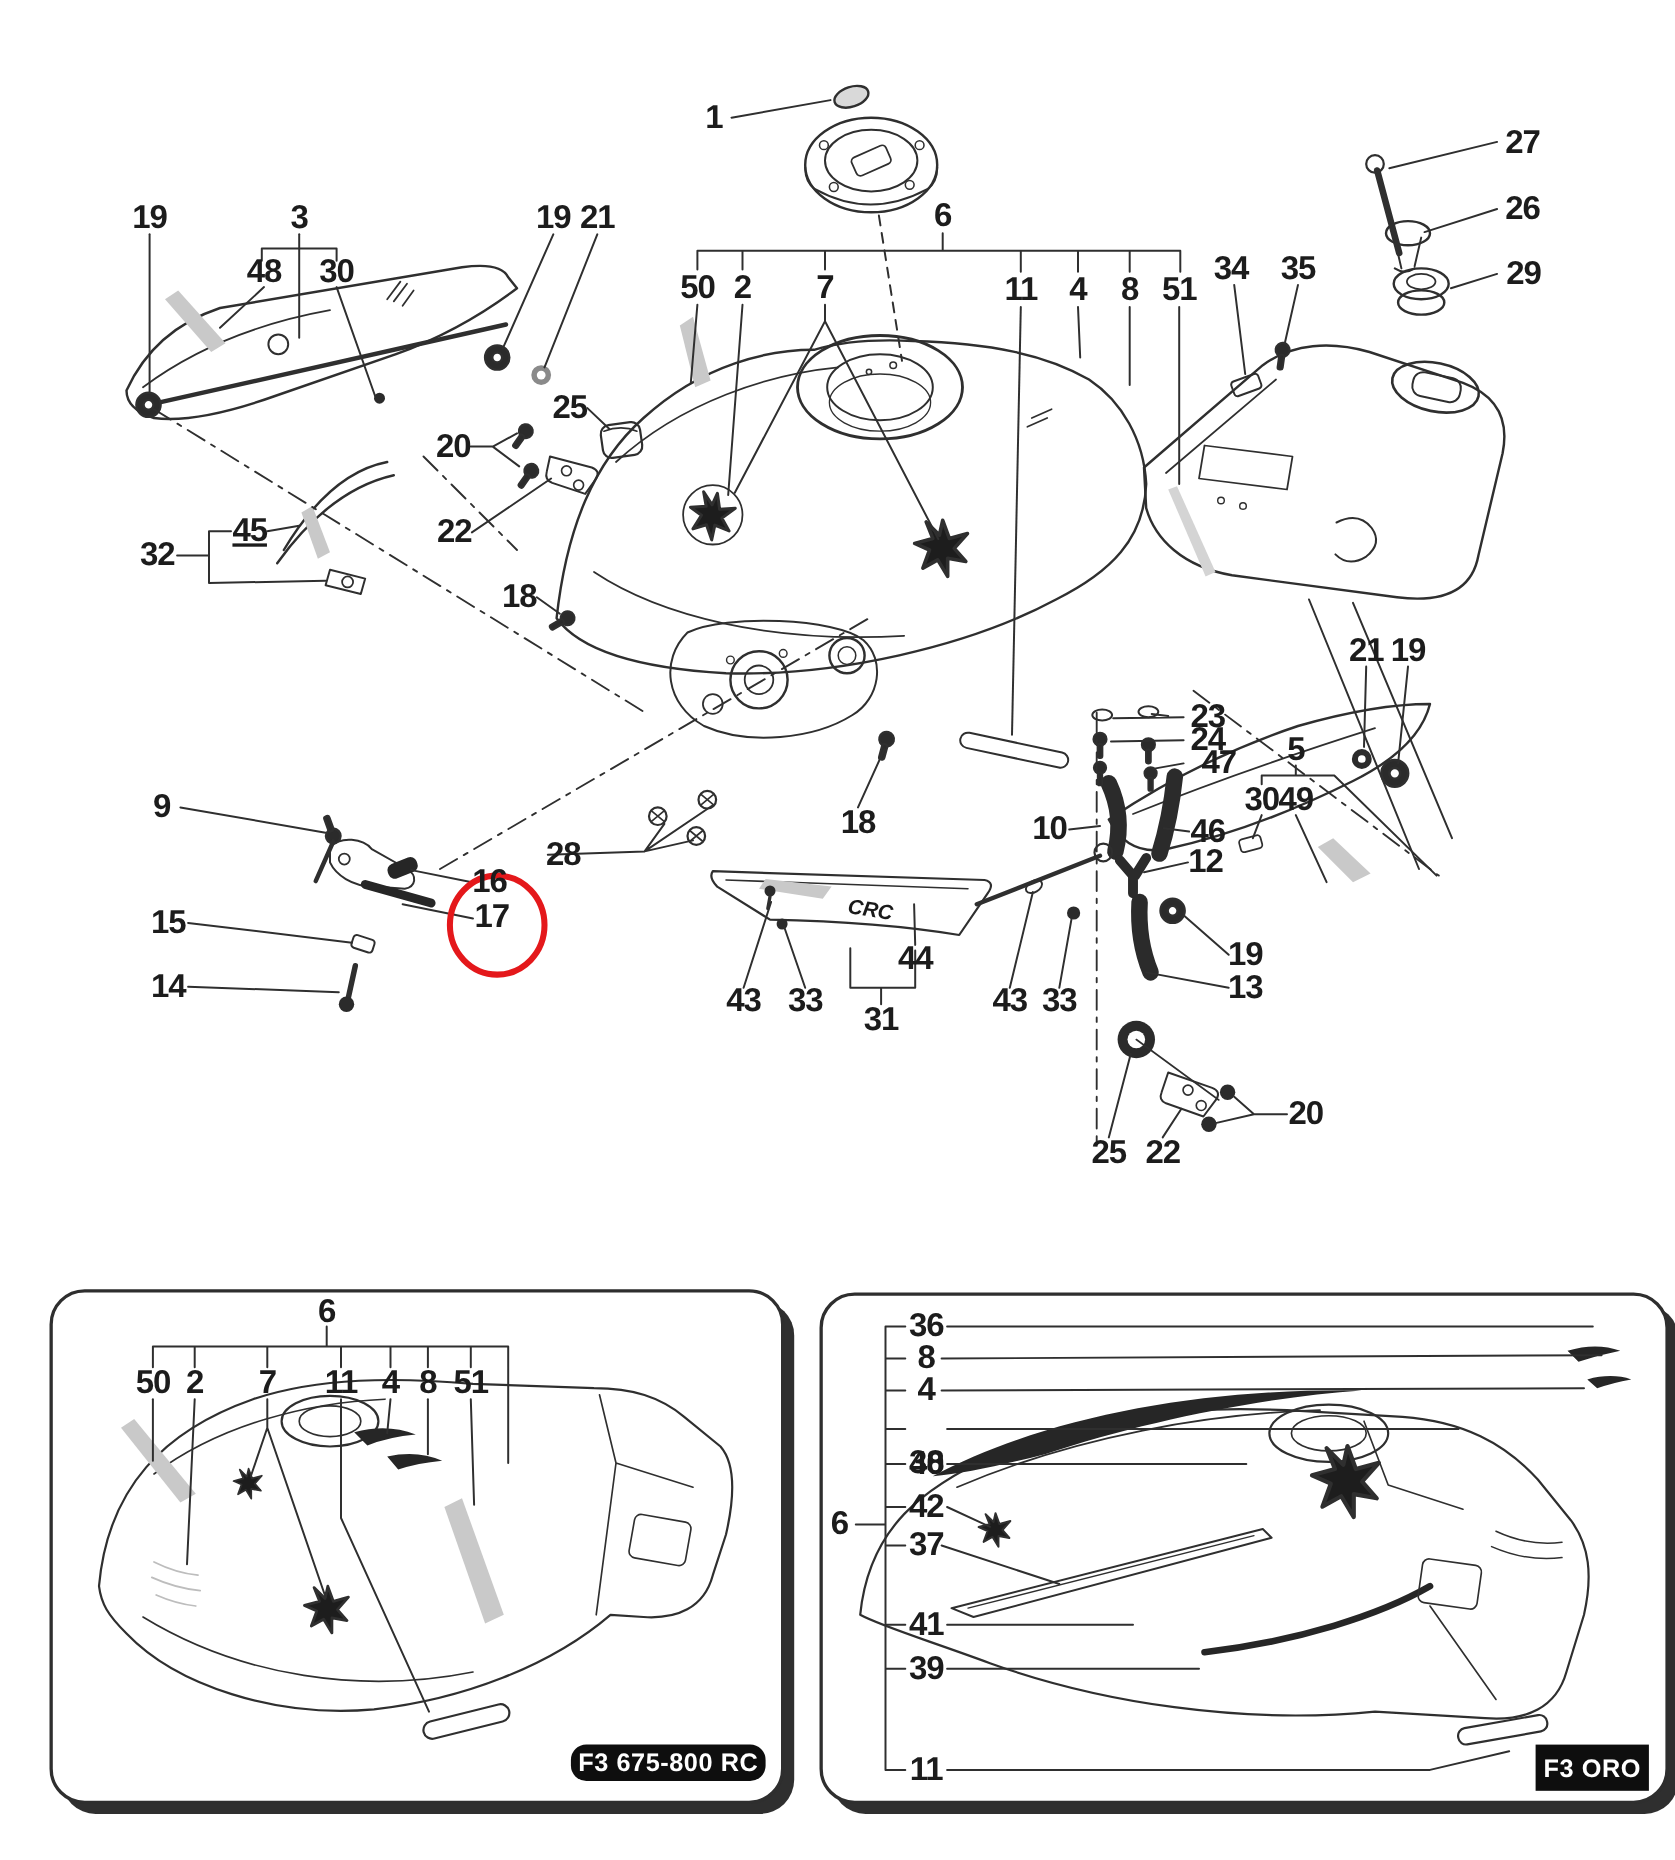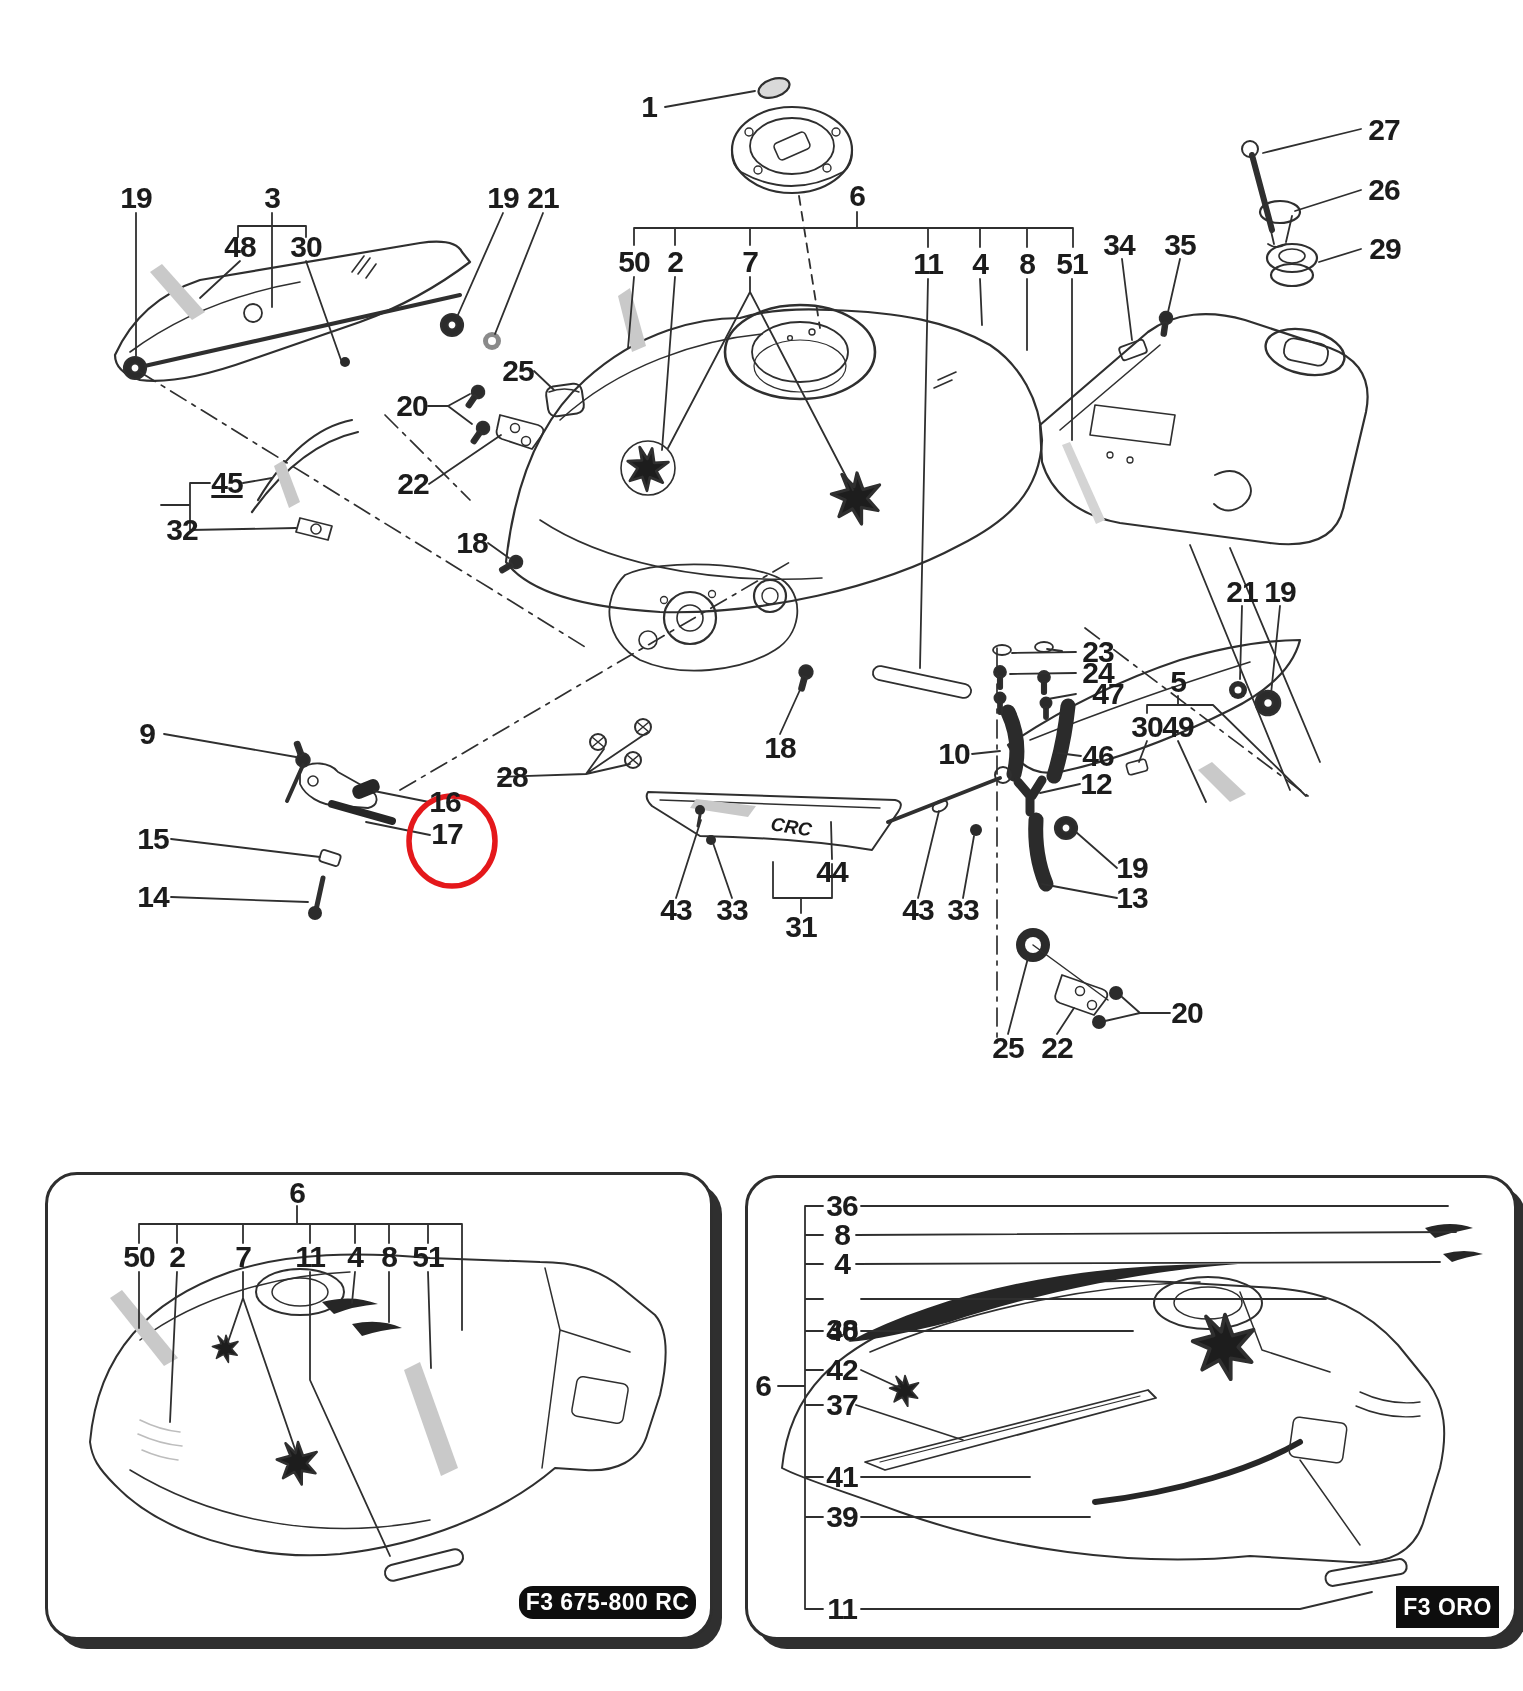--- a/index.html
+++ b/index.html
@@ -354,21 +354,21 @@
       <div class="callout" style="left: 928px; top: 264px;">11</div>
       <div class="callout" style="left: 980px; top: 264px;">4</div>
       <div class="callout" style="left: 1027px; top: 264px;">8</div>
       <div class="callout" style="left: 1072px; top: 264px;">51</div>
       <div class="callout" style="left: 1119px; top: 245px;">34</div>
       <div class="callout" style="left: 1180px; top: 245px;">35</div>
       <div class="callout" style="left: 518px; top: 371px;">25</div>
       <div class="callout" style="left: 412px; top: 406px;">20</div>
       <div class="callout" style="left: 413px; top: 484px;">22</div>
       <div class="callout" style="left: 227px; top: 483px; text-decoration: underline;">45</div>
-      <div class="callout" style="left: 143px; top: 530px; margin-left: 39px;">32</div>
+      <div class="callout" style="left: 143px; top: 505px;">32</div>
       <div class="callout" style="left: 472px; top: 543px;">18</div>
       <div class="callout" style="left: 1242px; top: 592px;">21</div>
       <div class="callout" style="left: 1280px; top: 592px;">19</div>
       <div class="callout" style="left: 1098px; top: 652px;">23</div>
       <div class="callout" style="left: 1098px; top: 673px;">24</div>
       <div class="callout" style="left: 1098px; top: 694px; margin-left: 10px;">47</div>
       <div class="callout" style="left: 1178px; top: 682px;">5</div>
       <div class="callout" style="left: 1147px; top: 727px;">30</div>
       <div class="callout" style="left: 1178px; top: 727px;">49</div>
       <div class="callout" style="left: 954px; top: 754px;">10</div>

